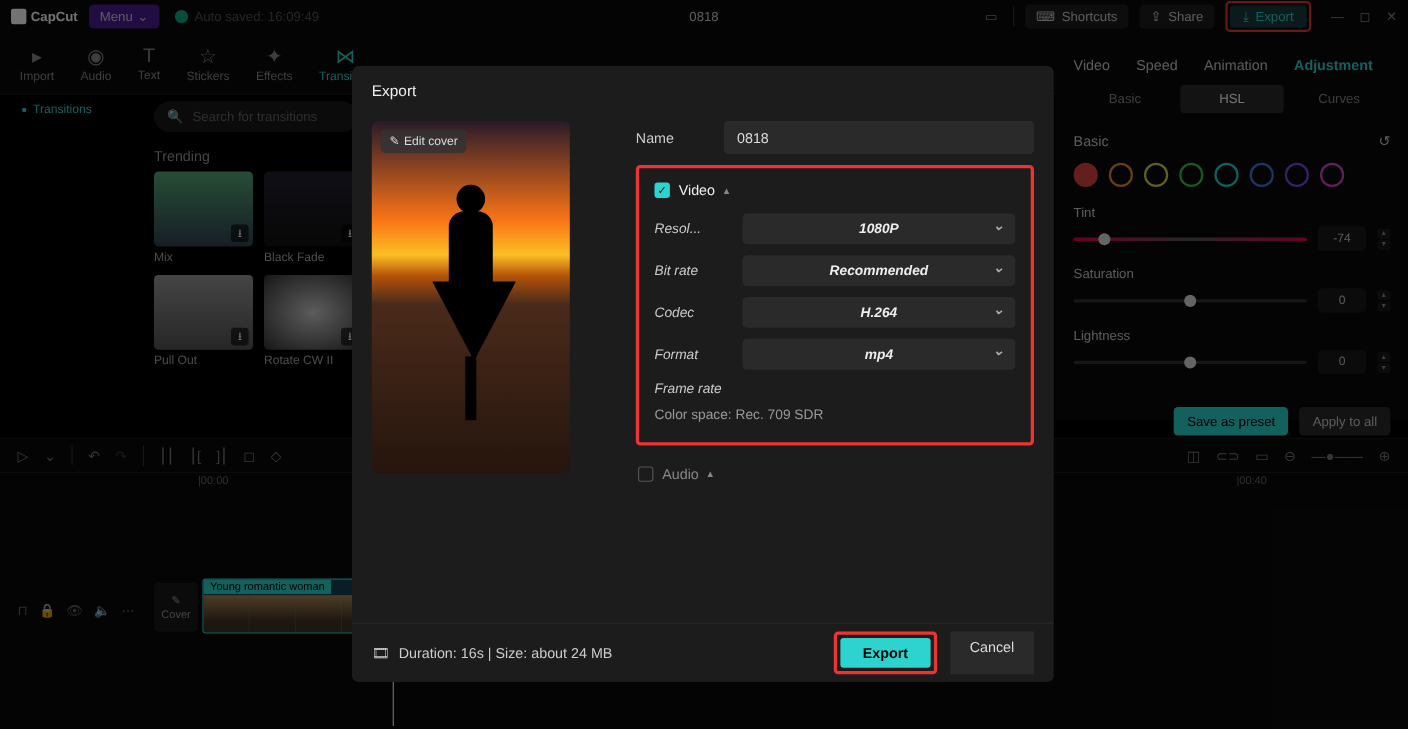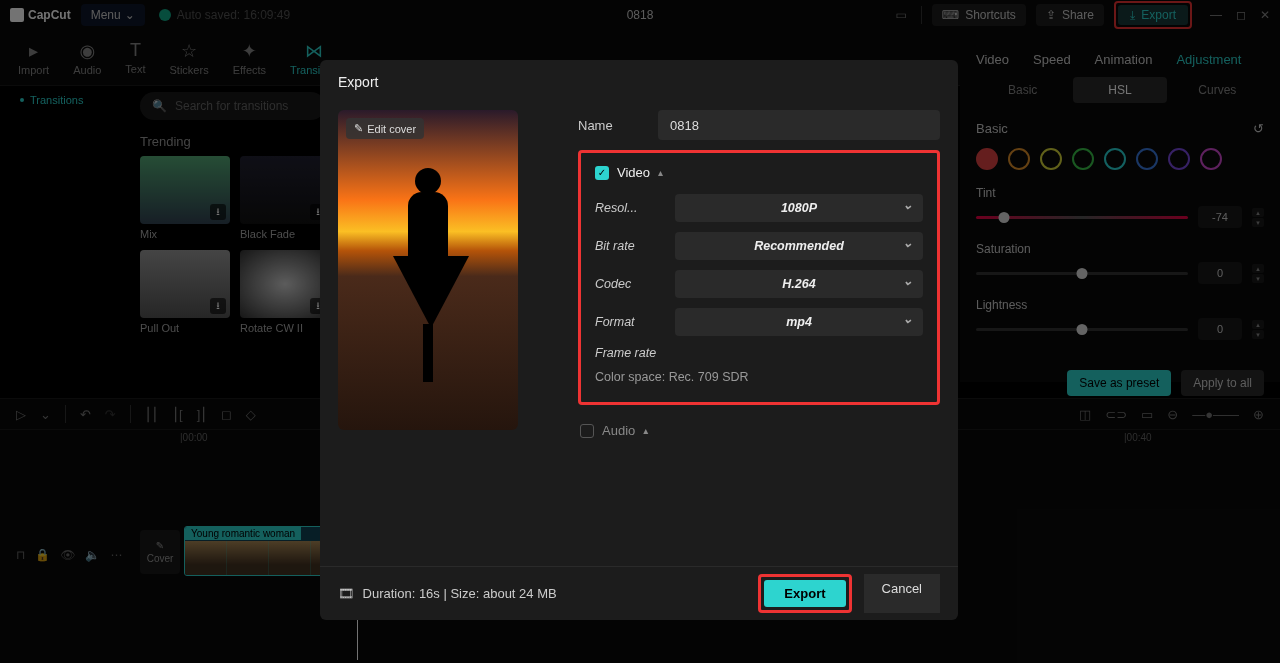--- a/index.html
+++ b/index.html
@@ -2,21 +2,21 @@
 <html><head>
 <meta charset="utf-8">
 <style>
 * { box-sizing: border-box; margin: 0; padding: 0; font-family: -apple-system, BlinkMacSystemFont, "Segoe UI", sans-serif; }
 body { background: #000; width: 1280px; height: 663px; overflow: hidden; position: relative; color: #aaa; }
 
 
 .topbar { height: 30px; background: #0a0a0a; display: flex; align-items: center; padding: 0 10px; font-size: 12px; }
 .logo { color: #fff; font-weight: bold; margin-right: 10px; display: flex; align-items: center; gap: 4px; }
 .logo-icon { width: 14px; height: 14px; background: #fff; display: inline-block; mask: none; border-radius: 2px; position: relative; }
-.menu-btn { background: #0f172a; color: #ccc; padding: 4px 10px; border-radius: 4px; margin-right: 14px; cursor: pointer; display: flex; align-items: flex-start; gap: 4px; }
+.menu-btn { background: #4c1d95; color: #ccc; padding: 4px 10px; border-radius: 4px; margin-right: 14px; cursor: pointer; display: flex; align-items: flex-start; gap: 4px; }
 .autosave { color: #555; display: flex; align-items: center; gap: 6px; }
 .check-icon { width: 12px; height: 12px; border-radius: 50%; background: #1a8; display: inline-block; position: relative; }
 .title-center { position: absolute; left: 50%; transform: translateX(-50%); color: #ccc; }
 .top-right { margin-left: auto; display: flex; align-items: center; gap: 10px; }
 .tr-btn { background: #1e1e1e; color: #ccc; padding: 4px 10px; border-radius: 4px; cursor: pointer; display: flex; align-items: center; gap: 6px; font-size: 12px; }
 .tr-icon { color: #888; padding: 4px; cursor: pointer; }
 .export-hl { border: 2px solid #e33; border-radius: 4px; padding: 2px; }
 .export-btn-top { background: #1a3a3a; color: #2dd4cf; padding: 3px 12px; border-radius: 3px; display: flex; align-items: center; gap: 6px; }
 .win-ctrl { display: flex; gap: 14px; margin-left: 8px; color: #888; }
 
@@ -33,21 +33,21 @@
 .thumb-grid { position: absolute; top: 156px; left: 140px; display: grid; grid-template-columns: 90px 90px; gap: 10px; }
 .thumb { width: 90px; }
 .thumb-img { width: 90px; height: 68px; background: #2a3a4a; border-radius: 4px; position: relative; }
 .thumb-dl { position: absolute; bottom: 4px; right: 4px; width: 16px; height: 16px; background: rgba(0,0,0,.6); border-radius: 3px; display: flex; align-items: center; justify-content: center; color: #fff; font-size: 10px; }
 .thumb-label { color: #aaa; font-size: 11px; margin-top: 4px; }
 
 
 .right-panel { position: absolute; top: 42px; right: 0; width: 320px; background: #0a0a0a; height: 340px; }
 .rp-tabs { display: flex; gap: 24px; padding: 10px 16px; font-size: 13px; }
 .rp-tab { color: #ccc; cursor: pointer; }
-.rp-tab.active { color: #2dd4cf; }
+.rp-tab.active { color: #2dd4cf; font-weight: bold; }
 .rp-subtabs { display: flex; gap: 4px; padding: 0 16px 10px; }
 .rp-sub { flex: 1; text-align: center; padding: 6px; font-size: 12px; color: #888; cursor: pointer; border-radius: 4px; }
 .rp-sub.active { background: #2a2a2a; color: #fff; }
 .rp-section { padding: 8px 16px; }
 .rp-section-head { display: flex; justify-content: space-between; align-items: center; color: #ccc; font-size: 13px; margin-bottom: 12px; }
 .color-row { display: flex; gap: 10px; margin-bottom: 16px; }
 .color-circle { width: 22px; height: 22px; border-radius: 50%; border: 2px solid; cursor: pointer; }
 .slider-row { margin-bottom: 14px; }
 .slider-label { color: #ccc; font-size: 12px; margin-bottom: 6px; }
 .slider-ctrl { display: flex; align-items: center; gap: 10px; }

